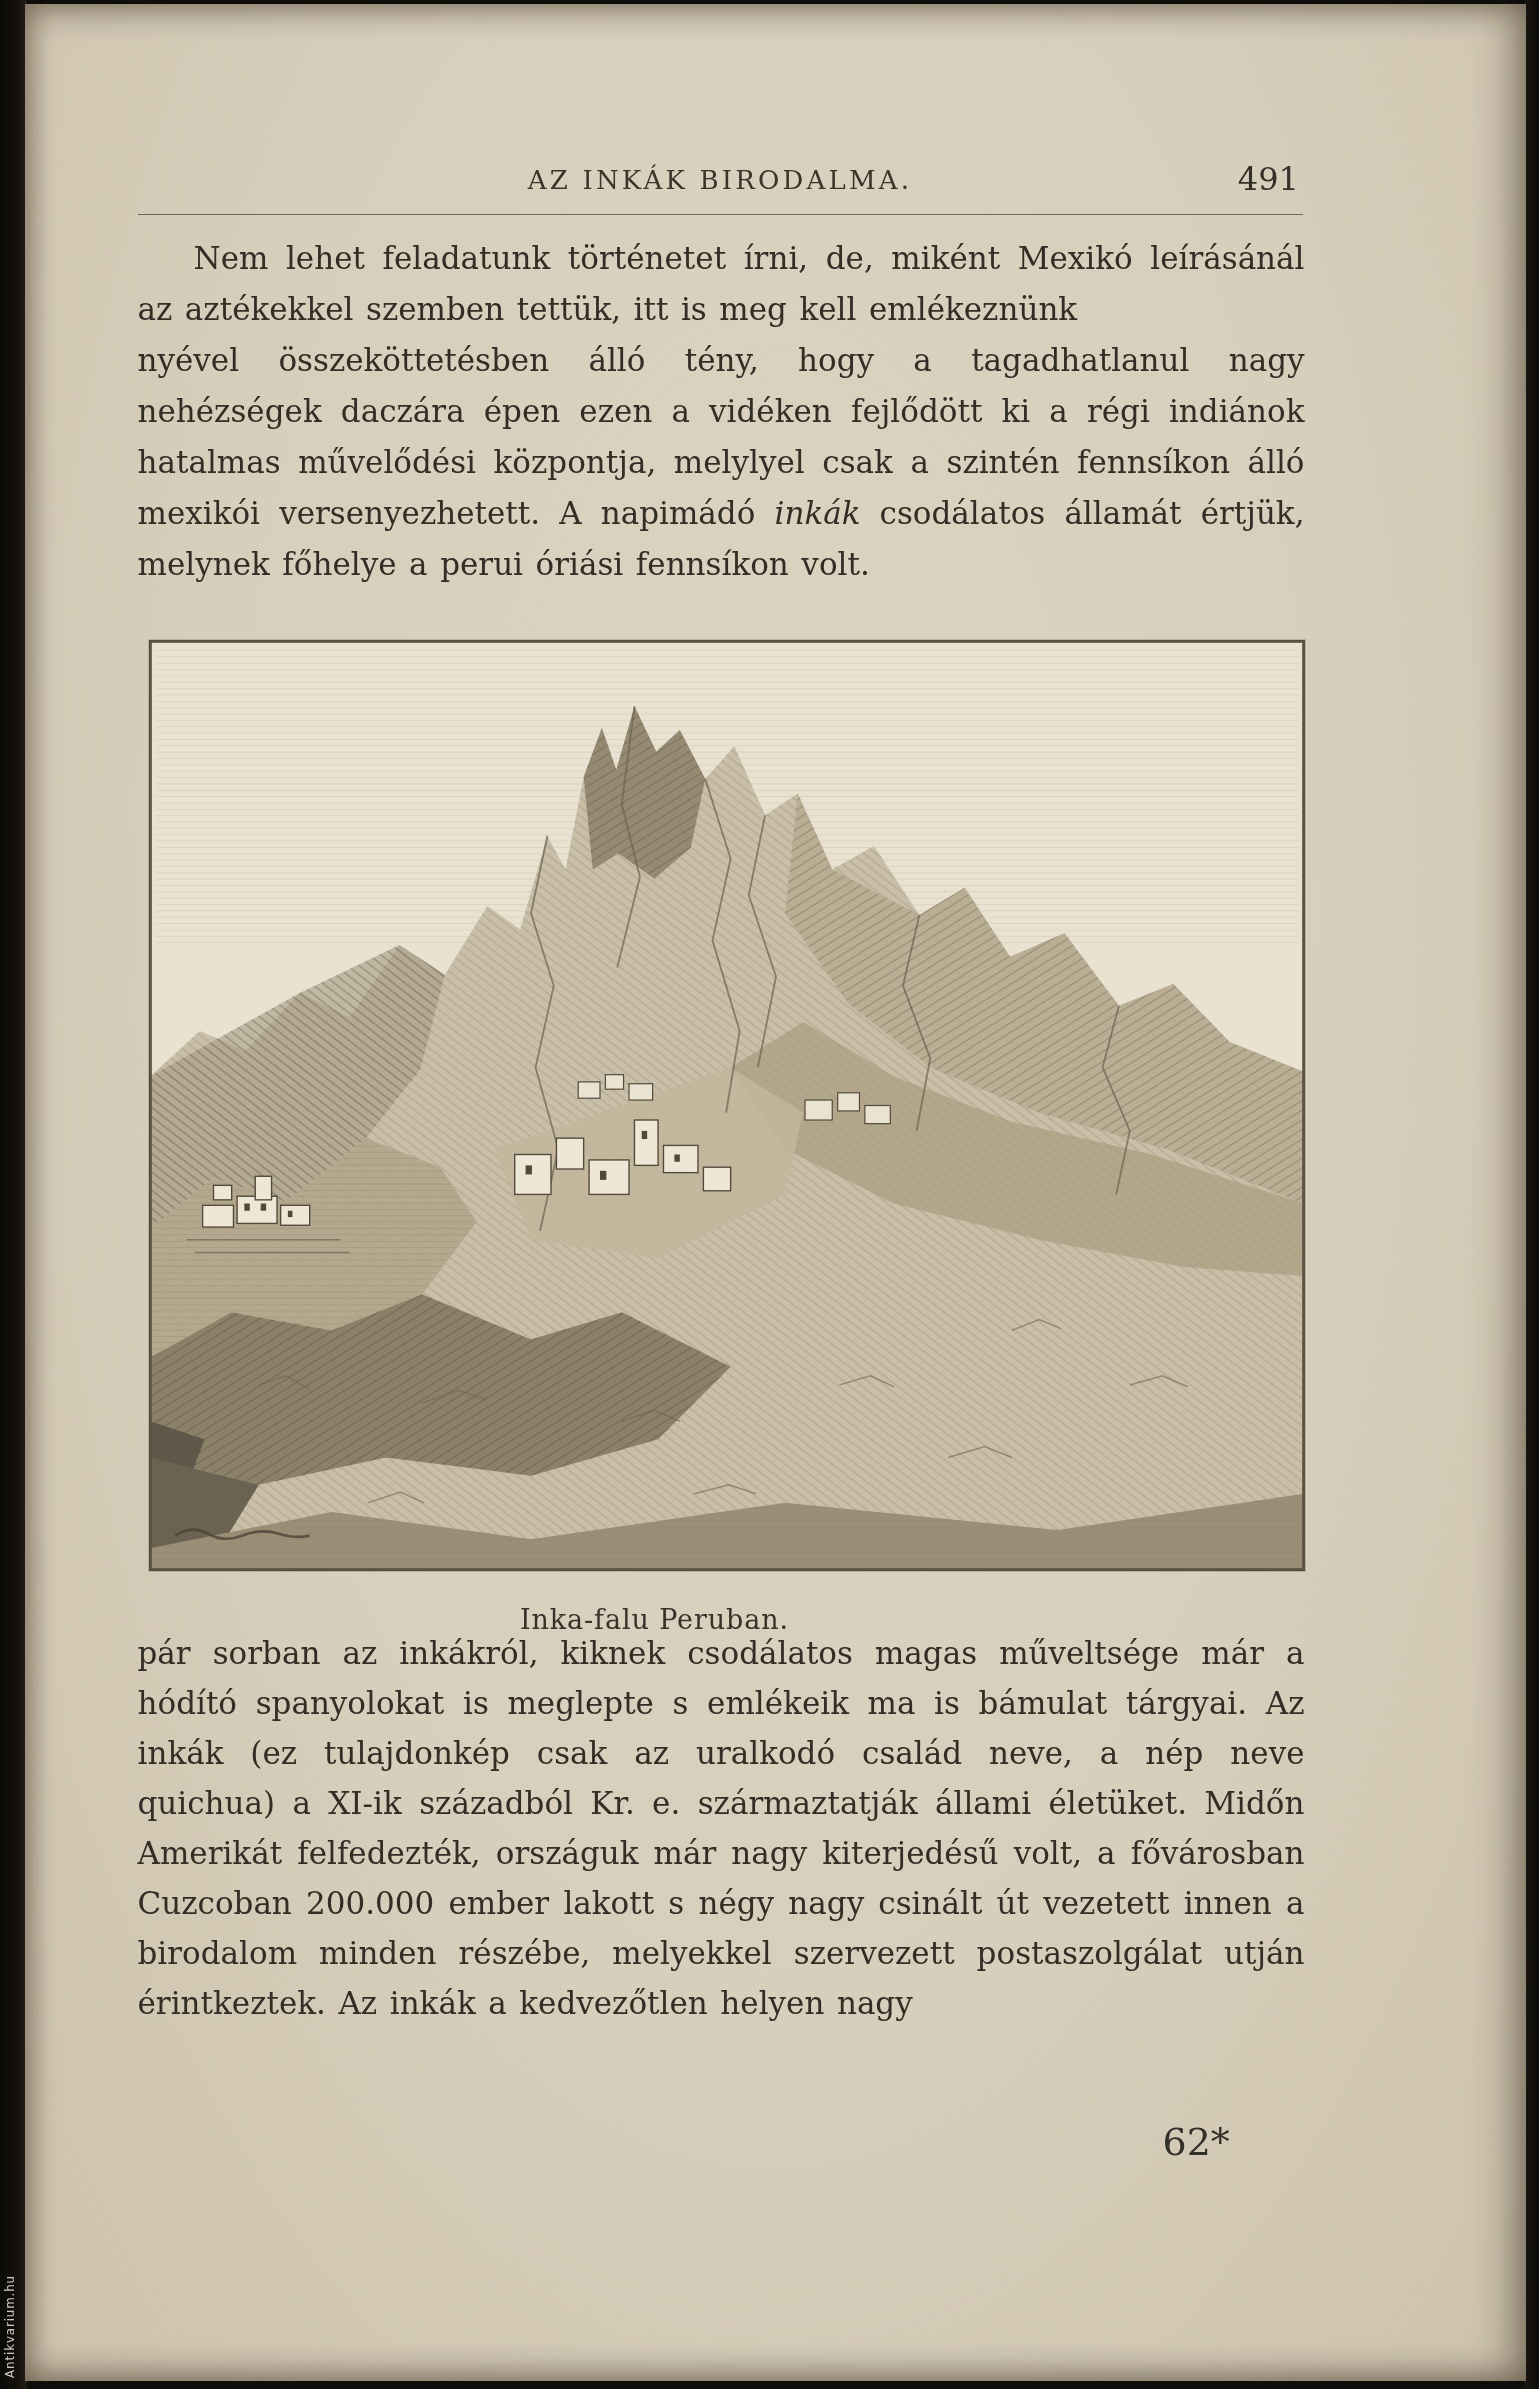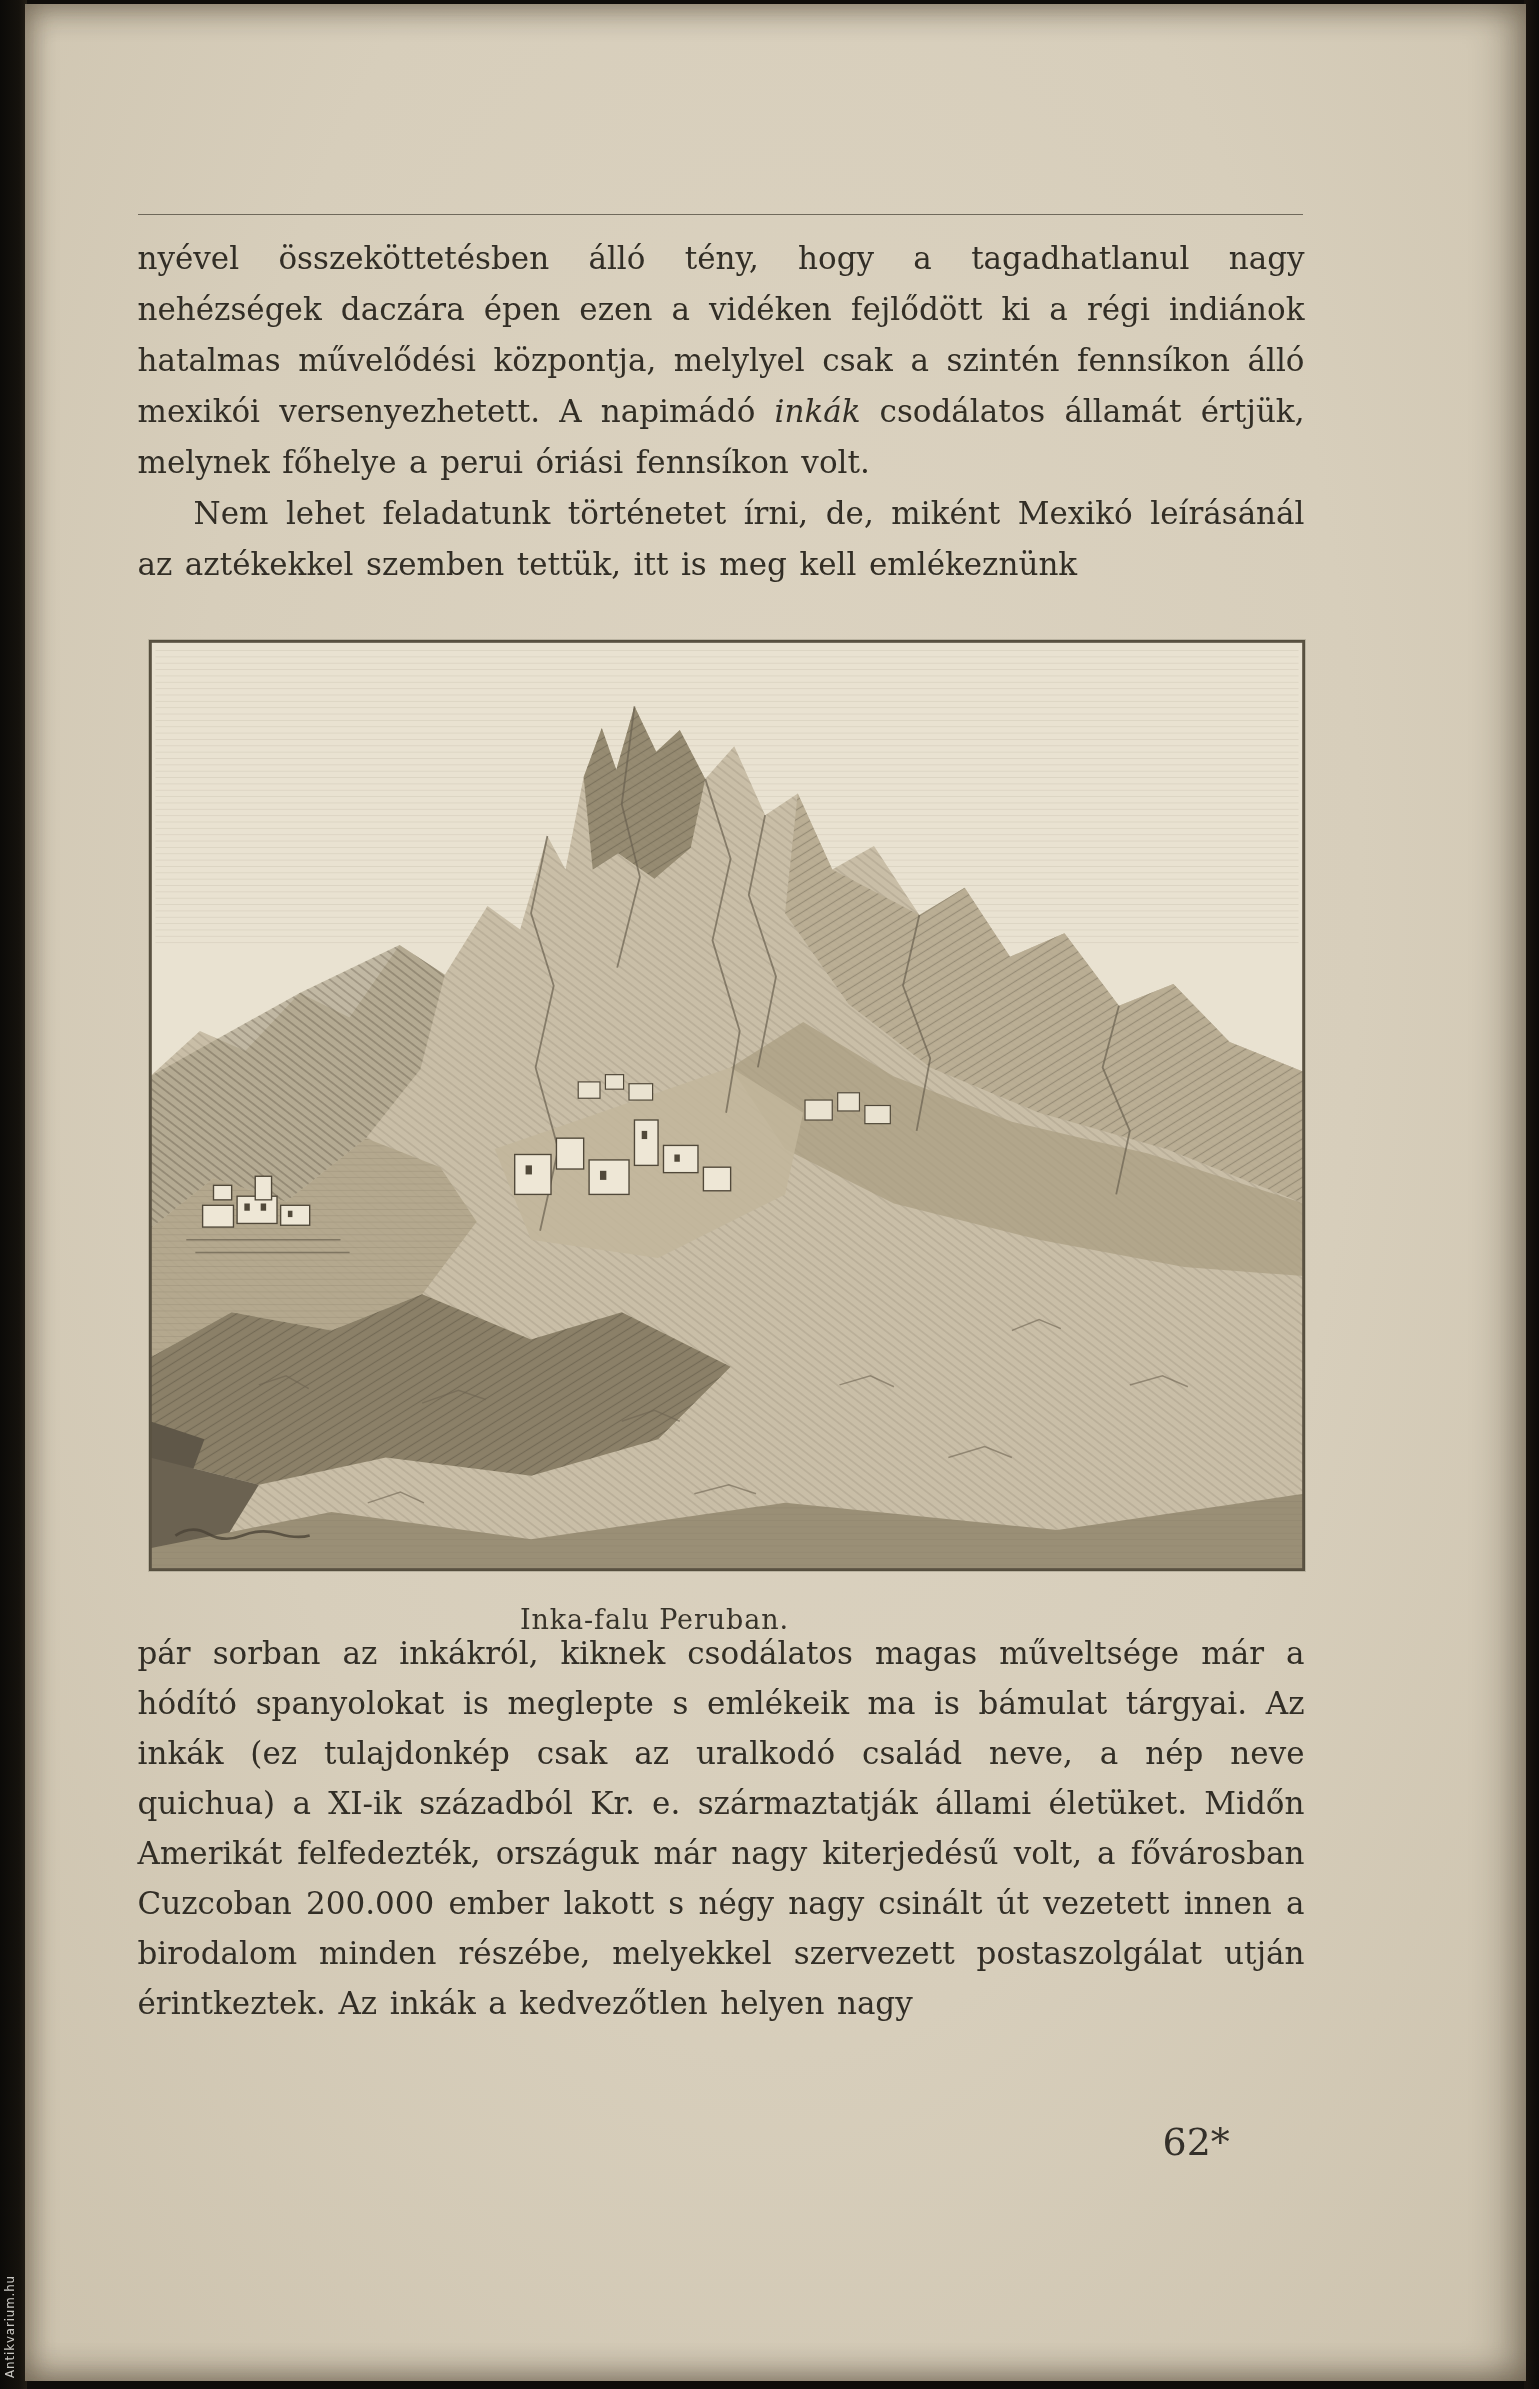--- a/index.html
+++ b/index.html
@@ -81,25 +81,29 @@
 <body>
 
 <div class="scan">
   <div class="edge-left"></div>
   <div class="edge-right"></div>
 
   <div class="watermark">Antikvarium.hu</div>
 
   <div class="paper">
 
+    <header class="running-head">
+      <span class="head-title">AZ INKÁK BIRODALMA.</span>
+      <span class="page-num">491</span>
+    </header>
     <div class="head-rule"></div>
 
     <main class="text-block">
+      <p class="para indent">Nem lehet feladatunk történetet írni, de, miként Mexikó leírásánál az aztékekkel szemben tettük, itt is meg kell emlékeznünk</p>
       <p class="para no-indent"><span>nyével összeköttetésben álló tény, hogy a tagadhatlanul nagy nehézségek daczára épen ezen a vidéken fejlődött ki a régi indiánok hatalmas művelődési központja, melylyel csak a szintén fennsíkon álló mexikói versenyezhetett. A napimádó </span><em>inkák</em><span> csodálatos államát értjük, melynek főhelye a perui óriási fennsíkon volt.</span></p>
-      <p class="para indent">Nem lehet feladatunk történetet írni, de, miként Mexikó leírásánál az aztékekkel szemben tettük, itt is meg kell emlékeznünk</p>
     </main>
 
     <figure>
       <div class="engraving">
         <svg viewBox="0 0 1272 1024" preserveAspectRatio="none">
           <defs>
             <pattern id="hH" width="7" height="7" patternUnits="userSpaceOnUse">
               <path d="M0 3.5 H7" stroke="#8a7f6a" stroke-width="1"></path>
             </pattern>
             <pattern id="hD" width="8" height="8" patternUnits="userSpaceOnUse" patternTransform="rotate(38)">

